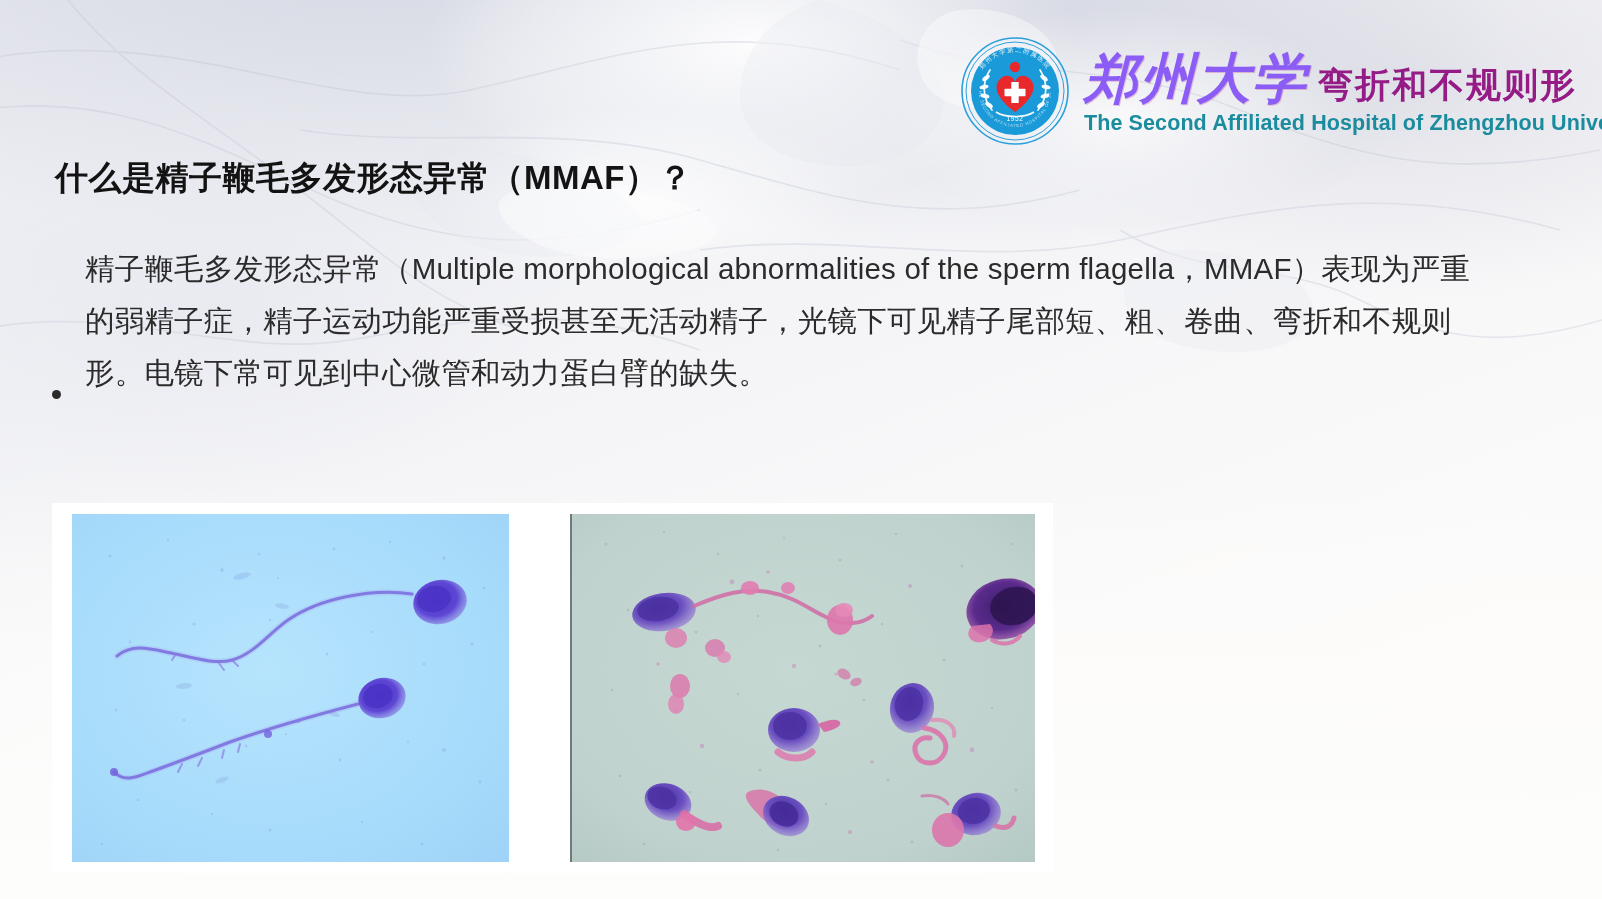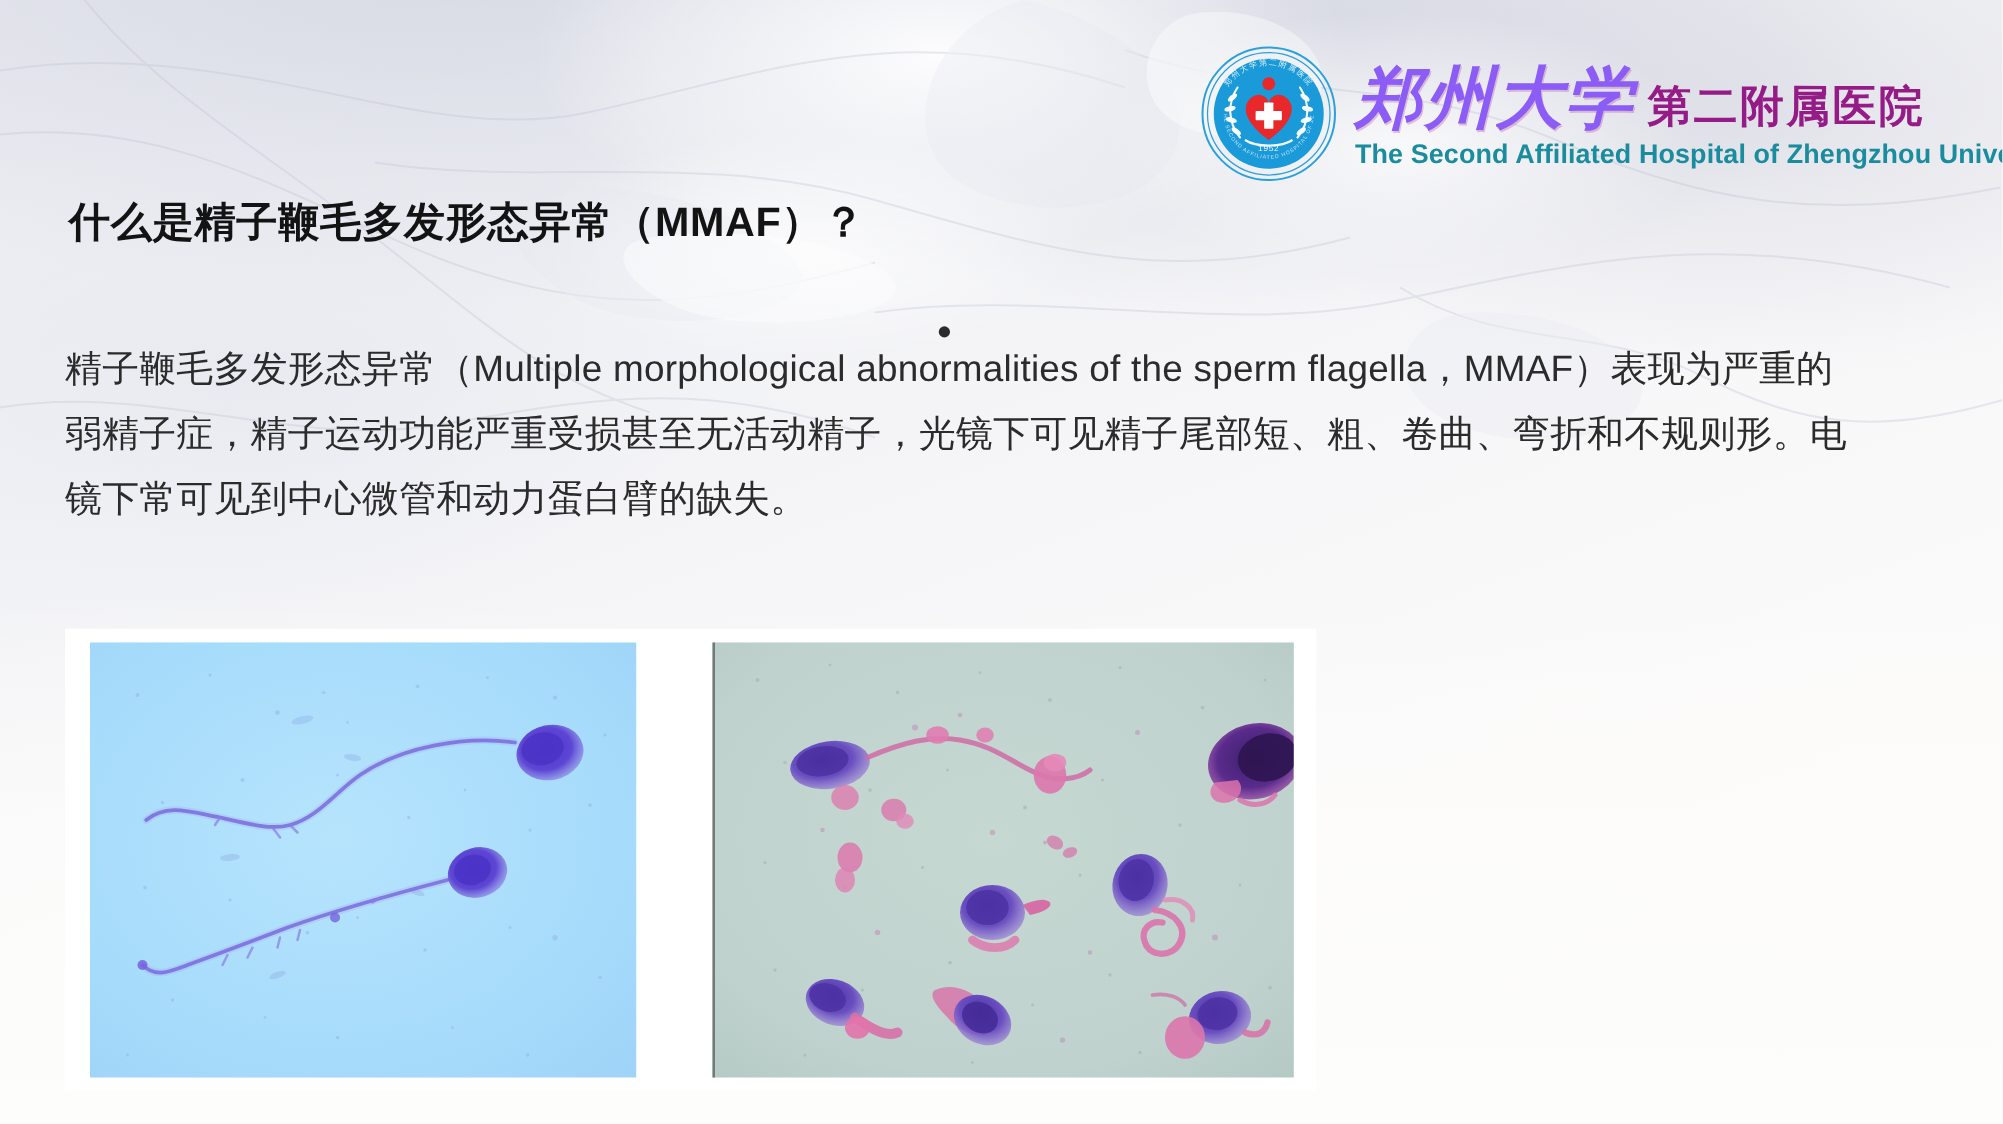--- a/index.html
+++ b/index.html
@@ -131,22 +131,21 @@
     text-align: center;
   }
 
   
   .body-block {
     position: absolute;
     left: 52px;
     top: 243px;
     width: 1430px;
     display: flex;
-    align-items: center;
-    flex-direction: column;
+    align-items: flex-end;
   }
   .bullet-dot {
     flex: 0 0 auto;
     width: 9px;
     height: 9px;
     border-radius: 50%;
     background: #2b2b2b;
     margin: 18px 24px 0 0;
   }
   .body-text {
@@ -261,21 +260,21 @@
           <rect x="51.3" y="46" width="7.4" height="21" rx="0.6"></rect>
           <rect x="44.5" y="52.8" width="21" height="7.4" rx="0.6"></rect>
         </g>
         <text x="55" y="85" font-size="6.6" fill="#ffffff" font-family="'Liberation Sans',sans-serif" text-anchor="middle" letter-spacing="0.6">1952</text>
       </svg>
     </div>
 
     <div class="logo-text">
       <div class="logo-row-cn">
         <span class="logo-cn-main">郑州大学</span>
-        <span class="logo-cn-sub">第二附属医院</span>
+        <span class="logo-cn-sub">弯折和不规则形</span>
       </div>
       <div class="logo-en">The Second Affiliated Hospital of Zhengzhou University</div>
     </div>
 
   </div>
 
   <div class="slide-title">什么是精子鞭毛多发形态异常（MMAF）？</div>
 
   <div class="body-block">
     <span class="bullet-dot"></span>

